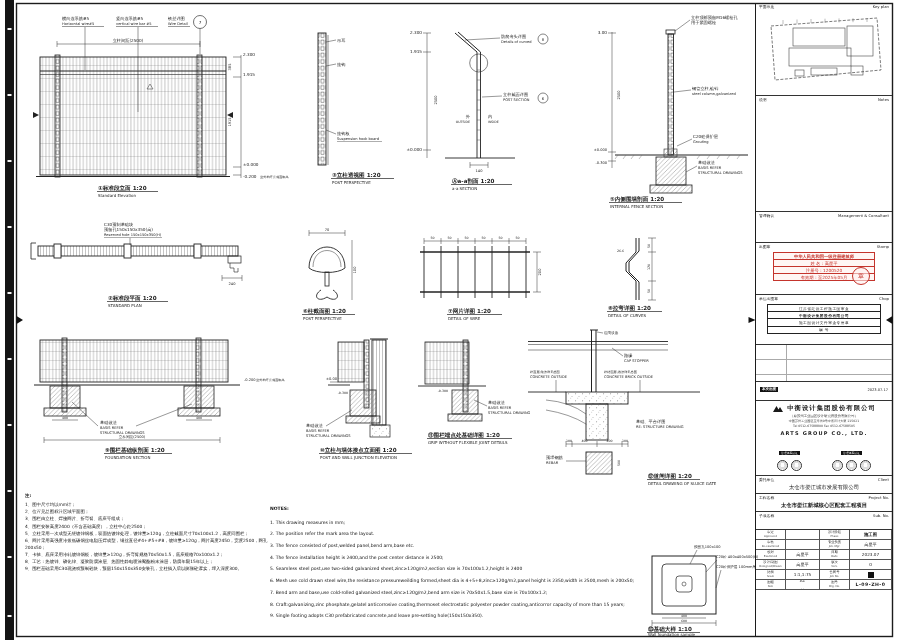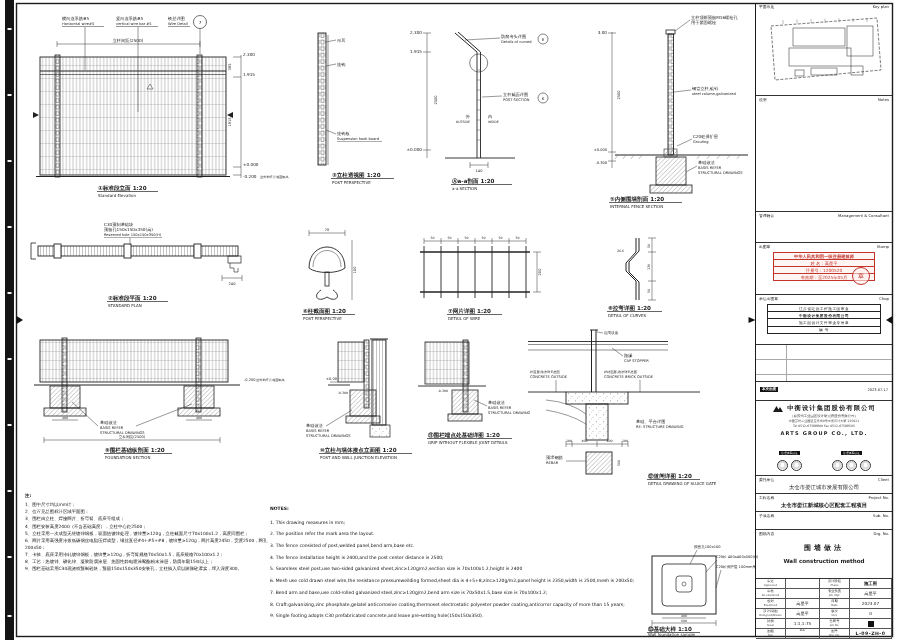--- a/index.html
+++ b/index.html
@@ -663,30 +663,20 @@
 
   <div class="sec sub2" style="height:18px">
     <div class="sec-hdr">
       <span>子项名称</span>
       <span>Sub. No.</span>
     </div>
     
     <span class="en">L-outdoor Landscape</span>
   </div>
 
-  <div class="sec" style="height:49px">
-    <div class="sec-hdr">
-      <span>图纸内容</span>
-      <span>Drg. No.</span>
-    </div>
-    <div class="drgbig">
-      <div class="cn">围墙做法</div>
-      <div class="en">Wall construction method</div>
-    </div>
-  </div>
 
   <div class="appr">
     <div class="lab">
           <span class="cn">审定</span>
           <span class="en">Approved</span>
         </div>
     <div class="v"></div>
     <div class="lab">
           <span class="cn">设计阶段</span>
           <span class="en">Phase</span>

